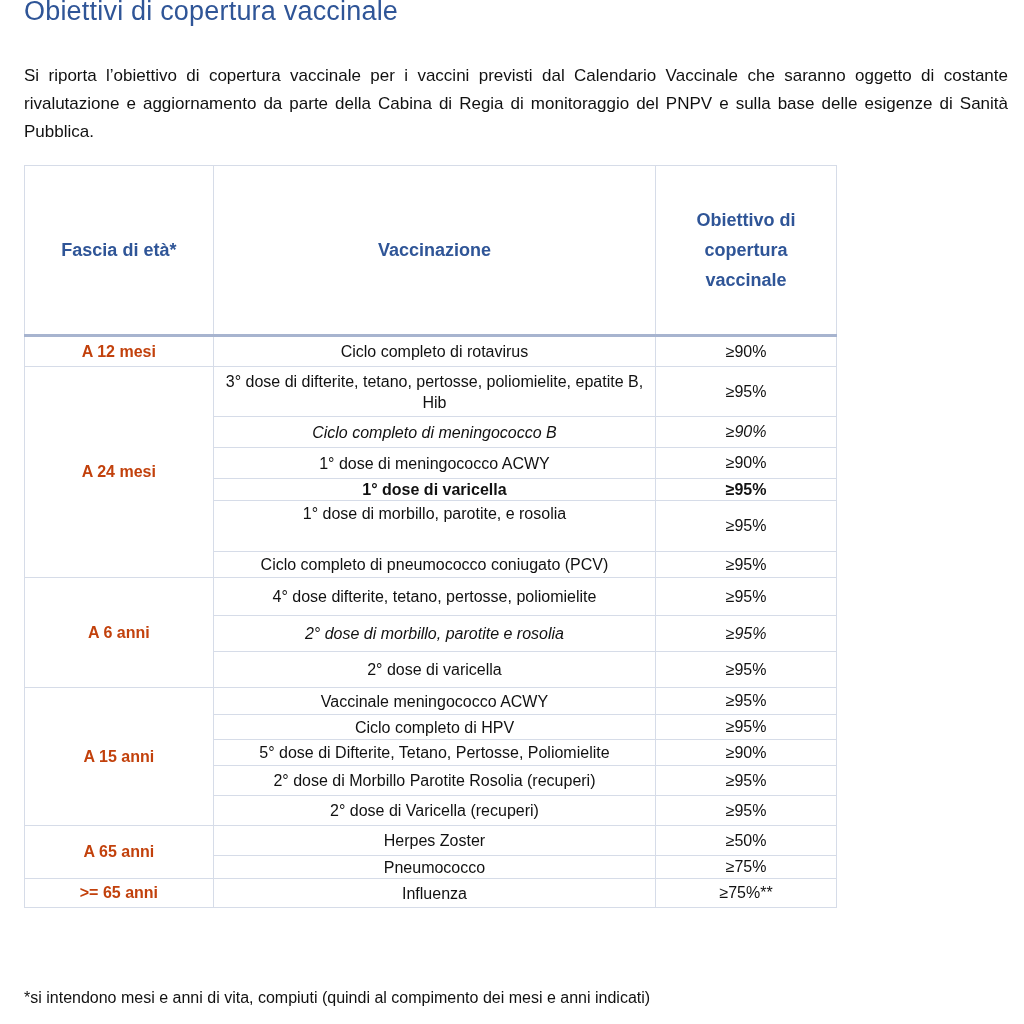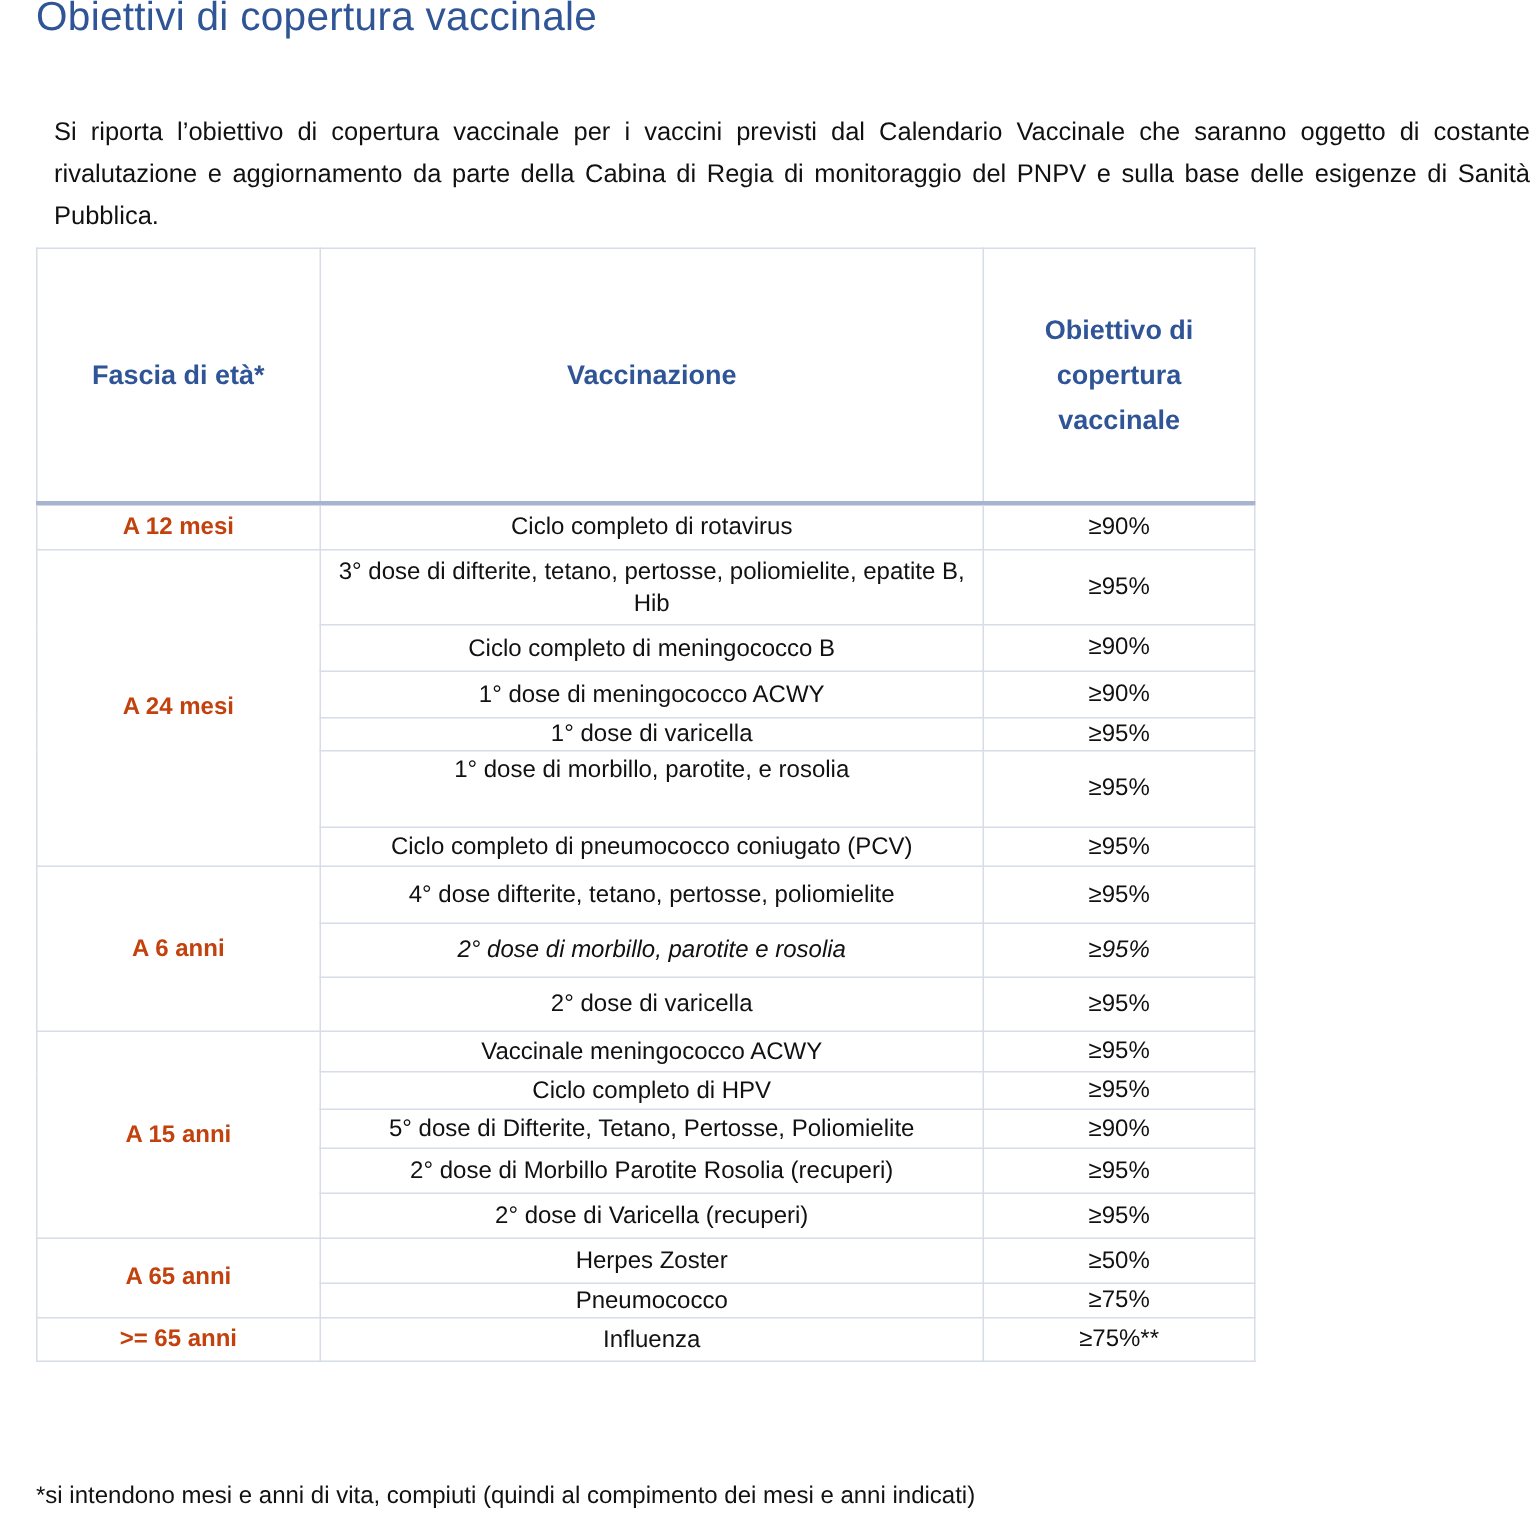--- a/index.html
+++ b/index.html
@@ -1,18 +1,18 @@
 <!DOCTYPE html>
 <html><head>
   <meta charset="utf-8">
   <style>
     html, body { margin: 0; padding: 0; background: #ffffff; }
     body { width: 1024px; height: 1024px; overflow: hidden; position: relative; font-family: "Liberation Sans", sans-serif; color: #111; }
     .title { position: absolute; left: 24px; top: -4px; font-size: 27px; color: #2f5597; font-weight: normal; margin: 0; letter-spacing: 0.2px; }
-    .intro { position: absolute; left: 24px; top: 62px; width: 984px; font-size: 17px; line-height: 28px; text-align: justify; margin: 12px; }
+    .intro { position: absolute; left: 24px; top: 62px; width: 984px; font-size: 17px; line-height: 28px; text-align: justify; margin: 0; }
     table.vt { position: absolute; left: 24px; top: 165px; width: 813px; border-collapse: collapse; font-size: 16px; }
     table.vt td, table.vt th { border: 1.5px solid #d6dce8; text-align: center; vertical-align: middle; padding: 0 6px; }
     table.vt th { color: #2f5597; font-weight: bold; font-size: 18px; height: 168px; line-height: 30px; }
     table.vt thead tr { border-bottom: 3px solid #a7b4cf; }
     table.vt thead th { border-bottom: 3px solid #a7b4cf; text-align: center; }
     .col1 { width: 176px; }
     .col2 { width: 430px; }
     .col3 { width: 168px; }
     td.age { color: #c2410c; font-weight: bold; }
     td.vac { line-height: 21px; }
@@ -37,29 +37,29 @@
       <tr style="height: 31px;">
         <td class="age" rowspan="1">A 12 mesi</td>
         <td class="vac">Ciclo completo di rotavirus</td>
         <td>≥90%</td>
       </tr>
       <tr style="height: 50px;">
         <td class="age" rowspan="6">A 24 mesi</td>
         <td class="vac">3° dose di difterite, tetano, pertosse, poliomielite, epatite B, Hib</td>
         <td>≥95%</td>
       </tr>
-      <tr style="height: 31px;">
+      <tr style="height: 31px; font-style: italic;">
         <td class="vac">Ciclo completo di meningococco B</td>
         <td>≥90%</td>
       </tr>
       <tr style="height: 31px;">
         <td class="vac">1° dose di meningococco ACWY</td>
         <td>≥90%</td>
       </tr>
-      <tr style="height: 20px;">
+      <tr style="height: 20px; font-weight: bold;">
         <td class="vac">1° dose di varicella</td>
         <td>≥95%</td>
       </tr>
       <tr style="height: 51px;">
         <td class="vac" style="vertical-align: top; padding-top: 2px;">1° dose di morbillo, parotite, e rosolia</td>
         <td>≥95%</td>
       </tr>
       <tr style="height: 26px;">
         <td class="vac">Ciclo completo di pneumococco coniugato (PCV)</td>
         <td>≥95%</td>

